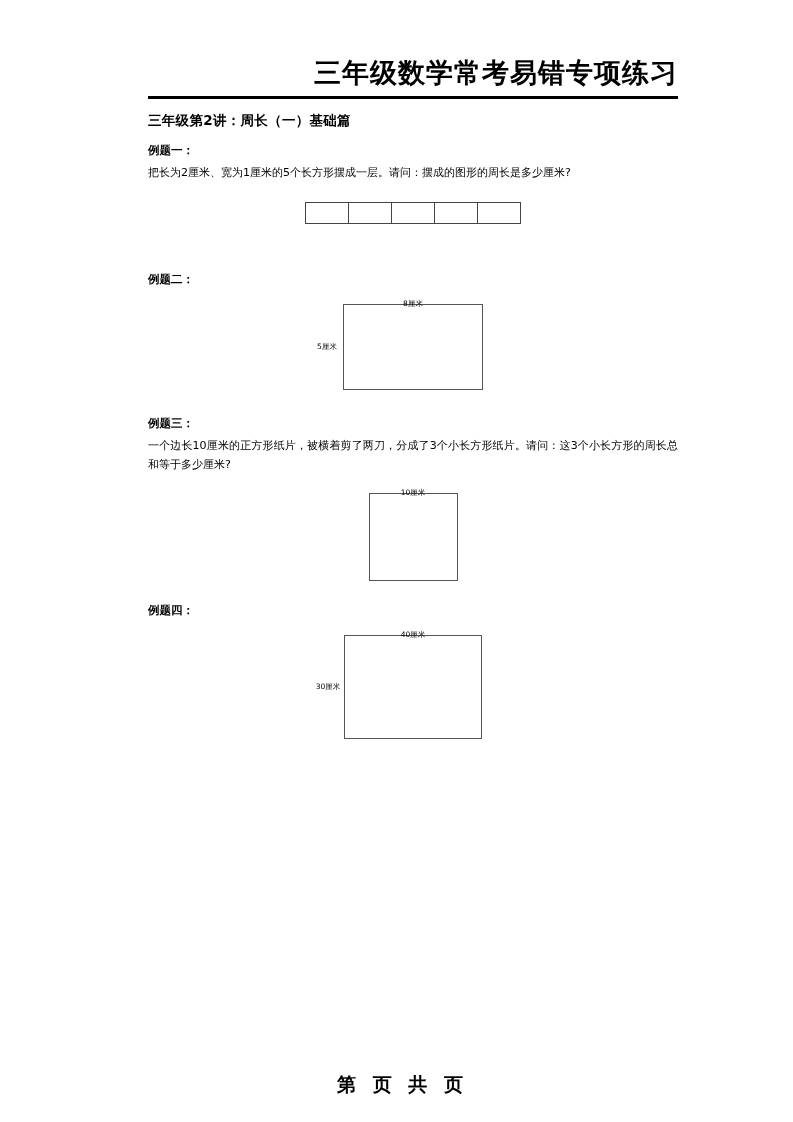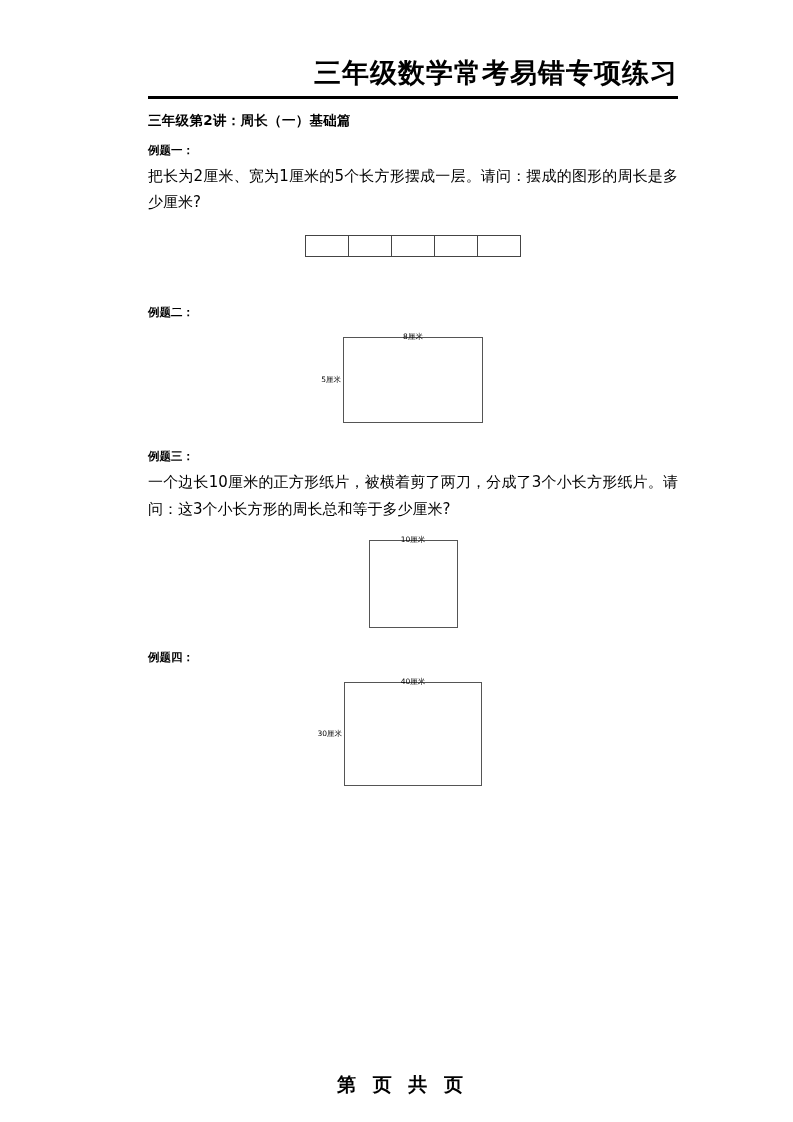--- a/index.html
+++ b/index.html
@@ -50,21 +50,21 @@
   }
   .example {
     margin-bottom: 2px;
   }
   .ex-label {
     font-size: 11.5px;
     font-weight: bold;
     margin-bottom: 5px;
   }
   .ex-body {
-    font-size: 15px;
+    font-size: 11px;
     line-height: 1.75;
     text-align: justify;
     margin-bottom: 6px;
   }
   
   .strip {
     display: flex;
     margin-top: 14px;
     margin-bottom: 46px;
   }
@@ -94,21 +94,21 @@
     text-align: center;
     font-size: 7.5px;
     margin-top: 8px;
   }
   .rectfig .lbl-left {
     position: absolute;
     left: -30px;
     top: 50%;
     transform: translateY(-50%);
     width: 28px;
-    text-align: right;
+    text-align: center;
     font-size: 7.5px;
   }
   .fig-wrap {
     display: flex;
     justify-content: center;
     width: 100%;
   }
   .gap-a { margin-bottom: 26px; }
   .gap-b { margin-bottom: 22px; }
   .gap-c { margin-bottom: 22px; }

